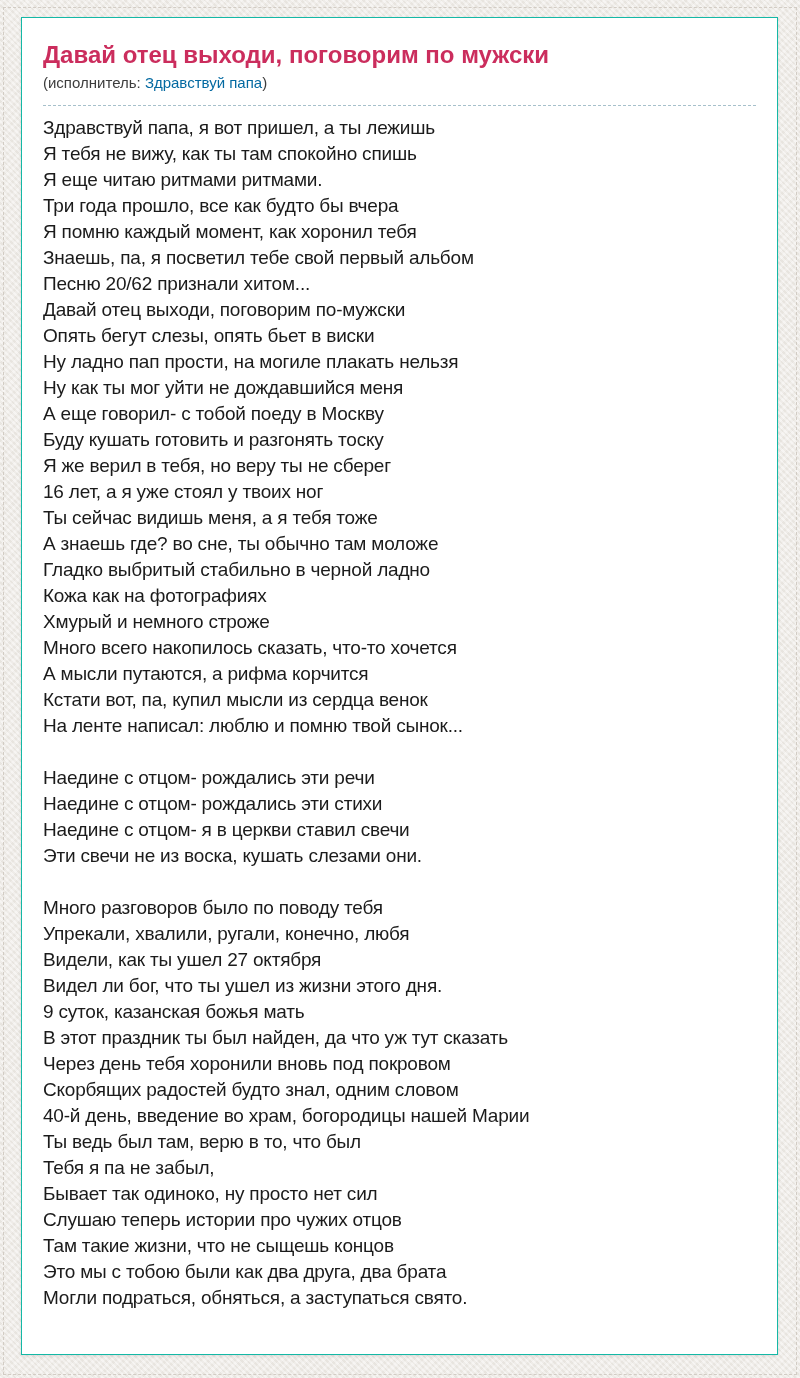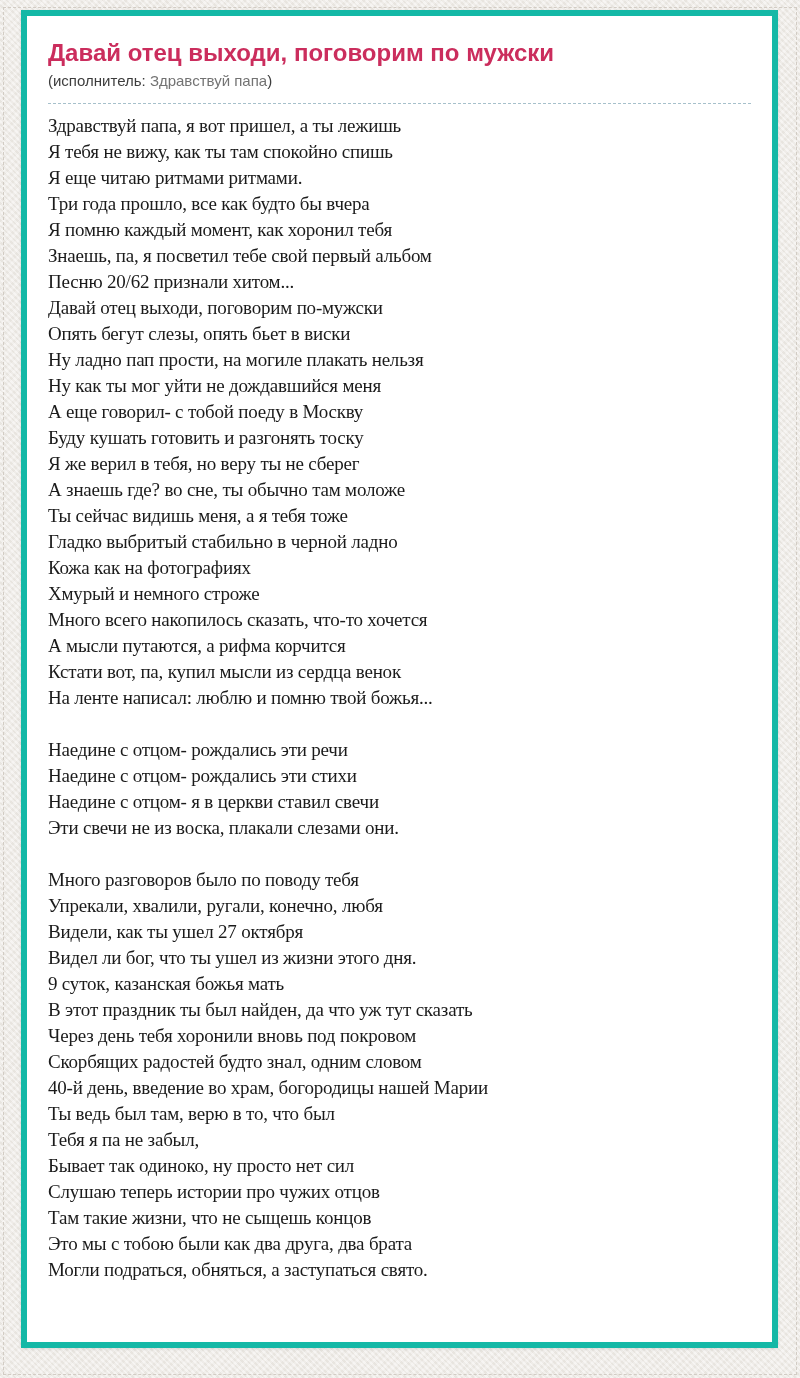--- a/index.html
+++ b/index.html
@@ -19,26 +19,26 @@
   }
   .stitch-frame {
     position: absolute;
     left: 3px; right: 3px; top: 7px; bottom: 3px;
     border: 1px dashed #d2ccc4;
     pointer-events: none;
   }
   .card {
     position: absolute;
     left: 21px;
-    top: 10px;
+    top: 17px;
     width: 757px;
     height: 1338px;
     box-sizing: border-box;
     background: #ffffff;
-    border: 6px solid #14b8a6;
+    border: 1px solid #14b8a6;
     box-shadow: 0 1px 3px rgba(0,0,0,0.10);
     padding: 22px 21px 28px 21px;
   }
   .song-header {
     border-bottom: 1px dashed #a6c0cb;
     padding-bottom: 13px;
   }
   .song-title {
     margin: 0;
     font-size: 24px;
@@ -46,30 +46,29 @@
     font-weight: bold;
     color: #cb2d5d;
   }
   .song-subtitle {
     margin-top: 5px;
     font-size: 15px;
     line-height: 18px;
     color: #3d3d3d;
   }
   .artist-link {
-    color: #737373;
+    color: #0369a1;
     text-decoration: none;
     cursor: pointer;
   }
   .lyrics {
     margin-top: 9px;
     font-size: 19px;
     color: #1b1b1b;
     letter-spacing: -0.2px;
-    font-family: Liberation Serif, serif;
   }
   .lyric-line {
     height: 26px;
     line-height: 26px;
     white-space: nowrap;
   }
 </style>
 </head>
 <body>
 
@@ -89,34 +88,35 @@
       <div class="lyric-line">Я помню каждый момент, как хоронил тебя</div>
       <div class="lyric-line">Знаешь, па, я посветил тебе свой первый альбом</div>
       <div class="lyric-line">Песню 20/62 признали хитом...</div>
       <div class="lyric-line">Давай отец выходи, поговорим по-мужски</div>
       <div class="lyric-line">Опять бегут слезы, опять бьет в виски</div>
       <div class="lyric-line">Ну ладно пап прости, на могиле плакать нельзя</div>
       <div class="lyric-line">Ну как ты мог уйти не дождавшийся меня</div>
       <div class="lyric-line">А еще говорил- с тобой поеду в Москву</div>
       <div class="lyric-line">Буду кушать готовить и разгонять тоску</div>
       <div class="lyric-line">Я же верил в тебя, но веру ты не сберег</div>
+      <div class="lyric-line">16 лет, а я уже стоял у твоих ног</div>
+      <div class="lyric-line">Ты сейчас видишь меня, а я тебя тоже</div>
       <div class="lyric-line">А знаешь где? во сне, ты обычно там моложе</div>
-      <div class="lyric-line">Ты сейчас видишь меня, а я тебя тоже</div>
       <div class="lyric-line">Гладко выбритый стабильно в черной ладно</div>
       <div class="lyric-line">Кожа как на фотографиях</div>
       <div class="lyric-line">Хмурый и немного строже</div>
       <div class="lyric-line">Много всего накопилось сказать, что-то хочется</div>
       <div class="lyric-line">А мысли путаются, а рифма корчится</div>
       <div class="lyric-line">Кстати вот, па, купил мысли из сердца венок</div>
-      <div class="lyric-line">На ленте написал: люблю и помню твой божья...</div>
+      <div class="lyric-line">На ленте написал: люблю и помню твой сынок...</div>
       <div class="lyric-line"></div>
       <div class="lyric-line">Наедине с отцом- рождались эти речи</div>
       <div class="lyric-line">Наедине с отцом- рождались эти стихи</div>
       <div class="lyric-line">Наедине с отцом- я в церкви ставил свечи</div>
-      <div class="lyric-line">Эти свечи не из воска, плакали слезами они.</div>
+      <div class="lyric-line">Эти свечи не из воска, кушать слезами они.</div>
       <div class="lyric-line"></div>
       <div class="lyric-line">Много разговоров было по поводу тебя</div>
       <div class="lyric-line">Упрекали, хвалили, ругали, конечно, любя</div>
       <div class="lyric-line">Видели, как ты ушел 27 октября</div>
       <div class="lyric-line">Видел ли бог, что ты ушел из жизни этого дня.</div>
       <div class="lyric-line">9 суток, казанская божья мать</div>
       <div class="lyric-line">В этот праздник ты был найден, да что уж тут сказать</div>
       <div class="lyric-line">Через день тебя хоронили вновь под покровом</div>
       <div class="lyric-line">Скорбящих радостей будто знал, одним словом</div>
       <div class="lyric-line">40-й день, введение во храм, богородицы нашей Марии</div>

